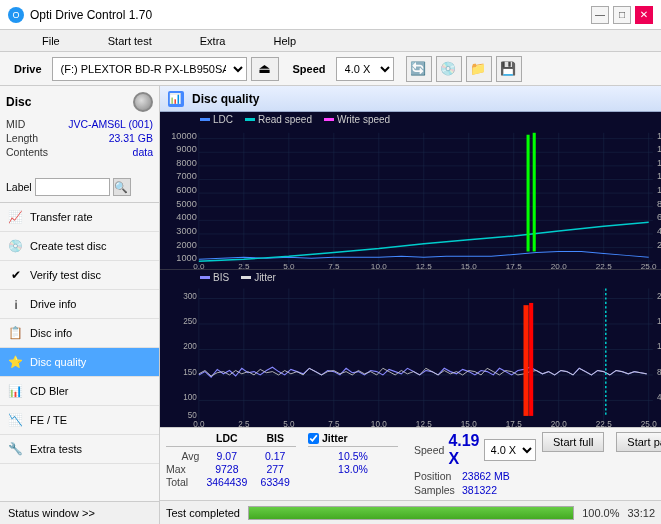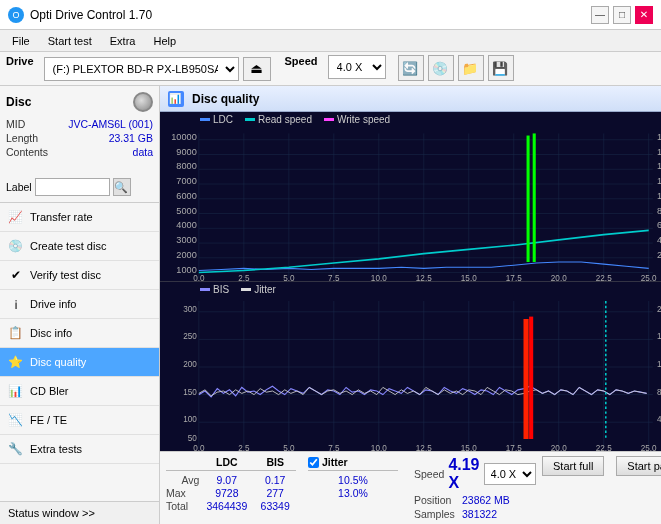--- a/index.html
+++ b/index.html
@@ -24,27 +24,28 @@
     
     .menu-bar {
       background: #f0f0f0;
       display: flex;
       align-items: center;
       padding: 2px 4px;
       border-bottom: 1px solid #ccc;
       height: 22px;
       gap: 2px;
     }
-    .menu-item { padding: 2px 8px; cursor: pointer; font-size: 11px; color: #000; }
+    .menu-item { padding: 2px 8px; cursor: pointer; font-size: 11px; color: #000; margin-left: 30px; }
 
     
     .drive-bar {
       background: #f5f5f5;
       display: flex;
-      padding: 3px 6px;
+      align-items: center;
+      padding: 3px 14px;
       border-bottom: 1px solid #ccc;
       height: 34px;
       gap: 6px;
     }
     .drive-label { font-size: 11px; font-weight: bold; margin-right: 4px; }
     .drive-select-wrapper { display: flex; align-items: center; gap: 4px; }
     .drive-select {
       background: white;
       border: 1px solid #aaa;
       padding: 2px 4px;
@@ -578,15 +579,23 @@
             </div>
           </div>
 
           <div class="bottom-right-controls" style="margin-left:auto;">
             <button class="start-full-btn">Start full</button>
             <button class="start-part-btn">Start part</button>
           </div>
         </div>
       </div>
 
+      <div class="bottom-bar">
+        <span class="status-text">Test completed</span>
+        <div class="progress-bar-wrapper">
+          <div class="progress-bar-fill" style="width:100%;"></div>
+        </div>
+        <span class="progress-text">100.0%</span>
+        <span class="time-text">33:12</span>
+      </div>
     </div>
   </div>
 </div>
 
 </body></html>

